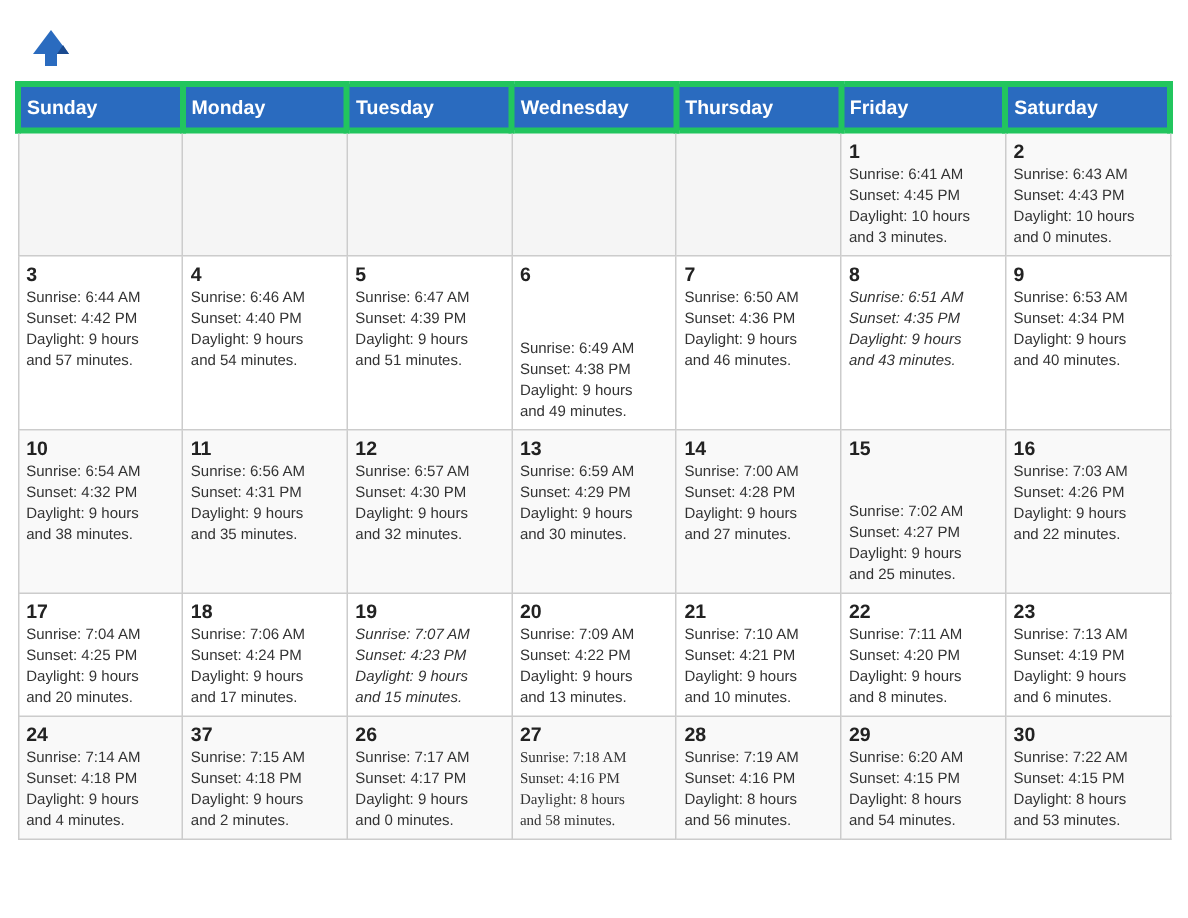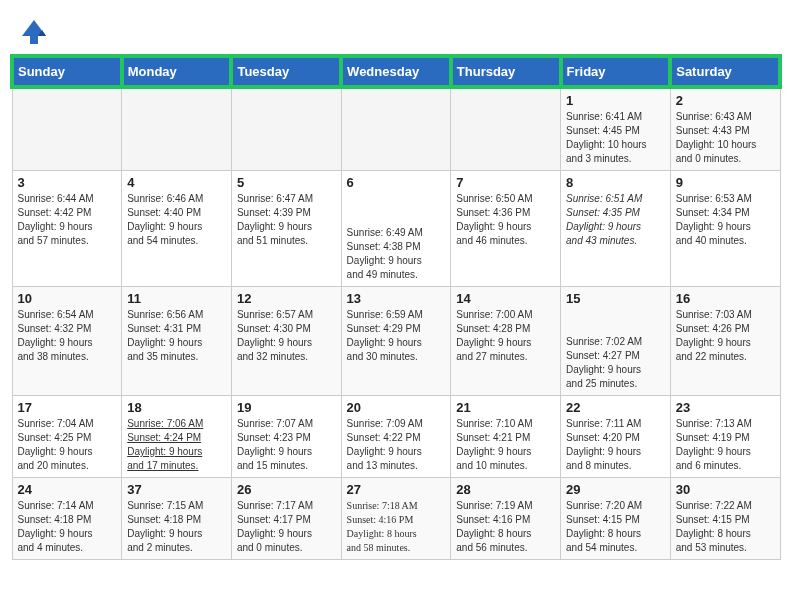--- a/index.html
+++ b/index.html
@@ -254,28 +254,28 @@
       <tr>
         <td>
           <span class="day-number">17</span>
           <div class="day-info" style="white-space: pre-line;">Sunrise: 7:04 AM
 Sunset: 4:25 PM
 Daylight: 9 hours
 and 20 minutes.</div>
         </td>
         <td>
           <span class="day-number">18</span>
-          <div class="day-info" style="white-space: pre-line; text-decoration: underline;">Sunrise: 7:06 AM
+          <div class="day-info" style="white-space: pre-line;">Sunrise: 7:06 AM
 Sunset: 4:24 PM
 Daylight: 9 hours
 and 17 minutes.</div>
         </td>
         <td>
           <span class="day-number">19</span>
-          <div class="day-info" style="white-space: pre-line;">Sunrise: 7:07 AM
+          <div class="day-info" style="white-space: pre-line; font-style: italic;">Sunrise: 7:07 AM
 Sunset: 4:23 PM
 Daylight: 9 hours
 and 15 minutes.</div>
         </td>
         <td>
           <span class="day-number">20</span>
           <div class="day-info" style="white-space: pre-line;">Sunrise: 7:09 AM
 Sunset: 4:22 PM
 Daylight: 9 hours
 and 13 minutes.</div>
@@ -333,21 +333,21 @@
         </td>
         <td>
           <span class="day-number">28</span>
           <div class="day-info" style="white-space: pre-line;">Sunrise: 7:19 AM
 Sunset: 4:16 PM
 Daylight: 8 hours
 and 56 minutes.</div>
         </td>
         <td>
           <span class="day-number">29</span>
-          <div class="day-info" style="white-space: pre-line;">Sunrise: 7:20 AM
+          <div class="day-info" style="white-space: pre-line;">Sunrise: 6:20 AM
 Sunset: 4:15 PM
 Daylight: 8 hours
 and 54 minutes.</div>
         </td>
         <td>
           <span class="day-number">30</span>
           <div class="day-info" style="white-space: pre-line;">Sunrise: 7:22 AM
 Sunset: 4:15 PM
 Daylight: 8 hours
 and 53 minutes.</div>

